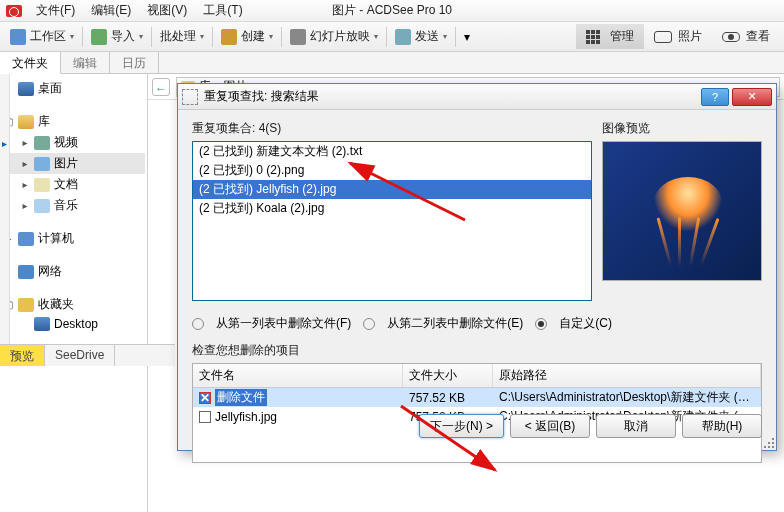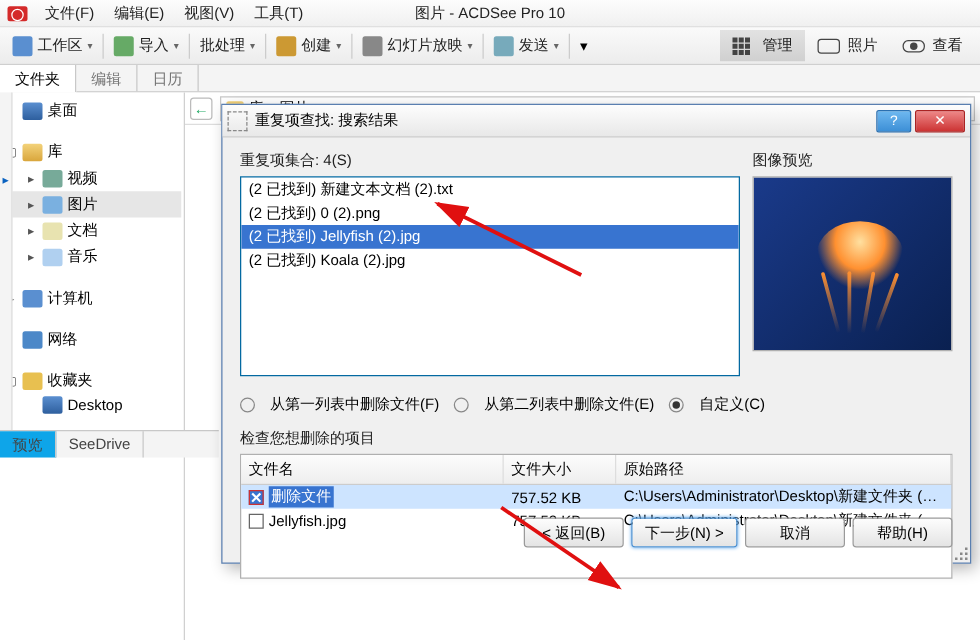--- a/index.html
+++ b/index.html
@@ -56,21 +56,21 @@
 .arrow-r { color:#0a62c0; font-size:10px; }
 
 .content { flex:1; background:#fff; display:flex; flex-direction:column; }
 .breadcrumb { height:26px; border-bottom:1px solid #ddd; display:flex; align-items:center; padding:0 4px; gap:6px; }
 .bc-back { width:18px; height:18px; border:1px solid #bbb; border-radius:3px; display:flex; align-items:center; justify-content:center; color:#2a6; }
 .bc-box { flex:1; border:1px solid #c8c8c8; height:20px; display:flex; align-items:center; padding:0 4px; gap:4px; }
 .bc-sep { color:#888; font-size:9px; }
 
 .btm-tabs { height:22px; display:flex; border-top:1px solid #c8c8c8; background:#f4f4f4; position:absolute; bottom:0; left:0; width:175px;}
 .btm-tab { padding:3px 10px; border-right:1px solid #c8c8c8; color:#444; }
-.btm-tab.active { background:#0ea5e9;text-align:right; }
+.btm-tab.active { background:#fde047;text-align:right; }
 
 
 .dialog { position:absolute; left:177px; top:83px; width:600px; height:368px; background:#f0f0f0; border:1px solid #5a7fb0; box-shadow: 4px 4px 12px rgba(0,0,0,0.3); }
 .dlg-title { height:26px; background:linear-gradient(#fdfdfd,#e8e8e8); display:flex; align-items:center; padding:0 4px; border-bottom:1px solid #ccc; }
 .dlg-title .dlg-ic { width:16px; height:16px; border:1px dashed #888; margin-right:6px; }
 .dlg-title .spacer { flex:1; }
 .dlg-btn { width:28px; height:18px; border:1px solid #888; margin-left:3px; display:flex; align-items:center; justify-content:center; font-size:11px; border-radius:2px; }
 .dlg-help { background:linear-gradient(#6eb8f0,#3d8fd6); color:#fff; border-color:#2a6fb0; }
 .dlg-close { background:linear-gradient(#e88,#c33); color:#fff; border-color:#a22; width:40px; }
 
@@ -339,22 +339,22 @@
             </div>
           <div class="col-size">757.52 KB</div>
           <div class="col-path">C:\Users\Administrator\Desktop\新建文件夹 (2)\Jellyfis...</div>
         </div>
         <div style="height:36px"></div>
       </div>
     </div>
   </div>
 
   <div class="btn-row">
+    <div class="win-btn primary">下一步(N) &gt;</div>
     <div class="win-btn">&lt; 返回(B)</div>
-    <div class="win-btn primary">下一步(N) &gt;</div>
     <div class="win-btn">取消</div>
     <div class="win-btn">帮助(H)</div>
   </div>
 
   <div class="resize-handle">
     <i style="right:0;bottom:0"></i>
       <i style="right:4px;bottom:0"></i>
       <i style="right:8px;bottom:0"></i>
     <i style="right:0;bottom:4px"></i>
       <i style="right:4px;bottom:4px"></i>

